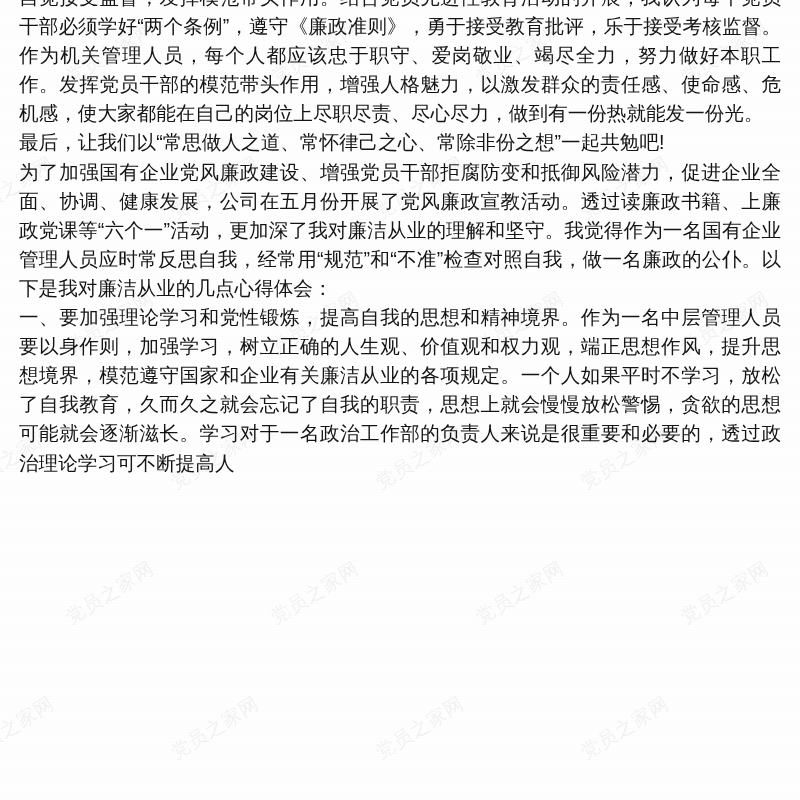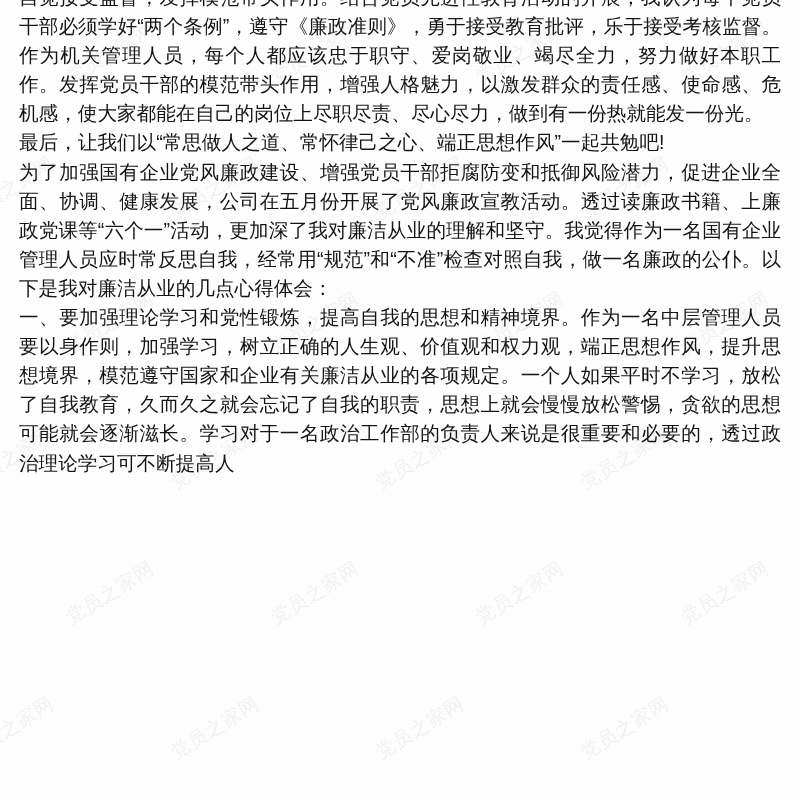--- a/index.html
+++ b/index.html
@@ -117,19 +117,19 @@
     <div class="wm" style="left:675px; top:580px;">党员之家网</div>
 
     <div class="wm" style="left:-40px; top:715px;">党员之家网</div>
     <div class="wm" style="left:165px; top:715px;">党员之家网</div>
     <div class="wm" style="left:370px; top:715px;">党员之家网</div>
     <div class="wm" style="left:575px; top:715px;">党员之家网</div>
   </div>
 
   <div id="doc-body">
     <p class="para">自觉接受监督，发挥模范带头作用。结合党员先进性教育活动的开展，我认为每个党员干部必须学好“两个条例”，遵守《廉政准则》，勇于接受教育批评，乐于接受考核监督。作为机关管理人员，每个人都应该忠于职守、爱岗敬业、竭尽全力，努力做好本职工作。发挥党员干部的模范带头作用，增强人格魅力，以激发群众的责任感、使命感、危机感，使大家都能在自己的岗位上尽职尽责、尽心尽力，做到有一份热就能发一份光。</p>
-    <p class="para">最后，让我们以“常思做人之道、常怀律己之心、端正思想作风”一起共勉吧!</p>
+    <p class="para">最后，让我们以“常思做人之道、常怀律己之心、常除非份之想”一起共勉吧!</p>
     <p class="para">为了加强国有企业党风廉政建设、增强党员干部拒腐防变和抵御风险潜力，促进企业全面、协调、健康发展，公司在五月份开展了党风廉政宣教活动。透过读廉政书籍、上廉政党课等“六个一”活动，更加深了我对廉洁从业的理解和坚守。我觉得作为一名国有企业管理人员应时常反思自我，经常用“规范”和“不准”检查对照自我，做一名廉政的公仆。以下是我对廉洁从业的几点心得体会：</p>
     <p class="para">一、要加强理论学习和党性锻炼，提高自我的思想和精神境界。作为一名中层管理人员要以身作则，加强学习，树立正确的人生观、价值观和权力观，端正思想作风，提升思想境界，模范遵守国家和企业有关廉洁从业的各项规定。一个人如果平时不学习，放松了自我教育，久而久之就会忘记了自我的职责，思想上就会慢慢放松警惕，贪欲的思想可能就会逐渐滋长。学习对于一名政治工作部的负责人来说是很重要和必要的，透过政治理论学习可不断提高人</p>
   </div>
 
   <div id="grain"></div>
 </div>
 
 </body></html>

